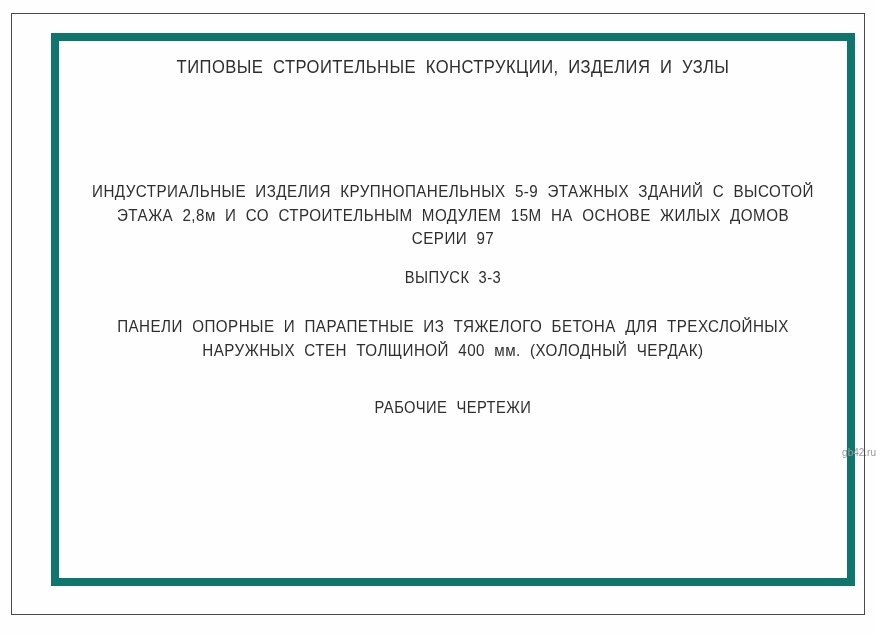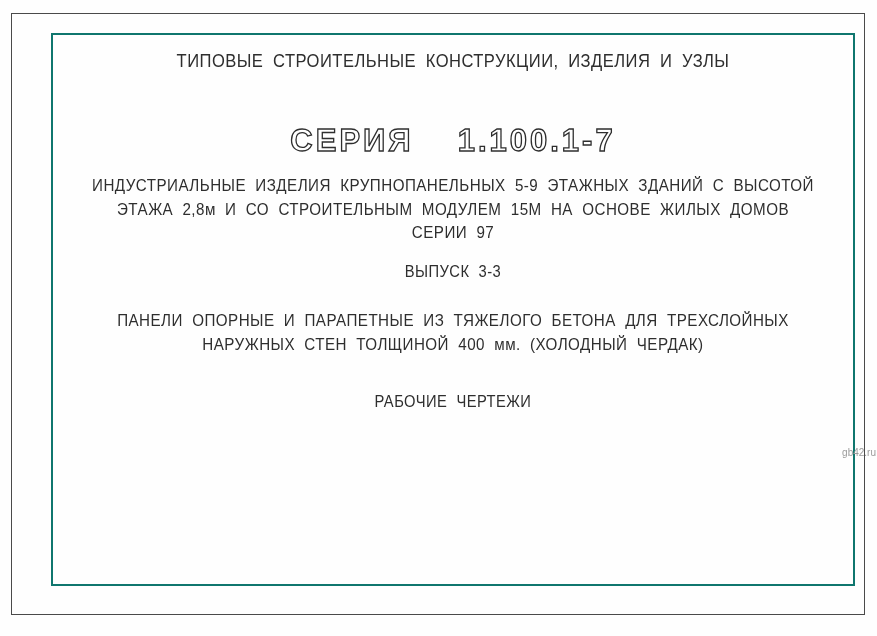--- a/index.html
+++ b/index.html
@@ -26,21 +26,21 @@
     border: 1px solid #4a4a4a;
     box-sizing: border-box;
   }
   
   .inner-frame {
     position: absolute;
     left: 39px;
     top: 19px;
     right: 9px;
     bottom: 28px;
-    border: 2px solid #0f766e;
+    border: 8px solid #0f766e;
     box-sizing: border-box;
   }
   .textblock {
     position: absolute;
     left: 0;
     right: 0;
     text-align: center;
     white-space: nowrap;
   }
   .drafting {
@@ -103,23 +103,20 @@
 </head>
 <body>
 
 <div class="page">
 
   <div class="outer-frame">
     <div class="inner-frame">
 
       <div class="textblock drafting header-line">ТИПОВЫЕ СТРОИТЕЛЬНЫЕ КОНСТРУКЦИИ, ИЗДЕЛИЯ И УЗЛЫ</div>
 
-      <div class="textblock series-line">
-        <span>СЕРИЯ</span><span class="series-gap"></span><span>1.100.1-7</span>
-      </div>
 
       <div class="textblock drafting desc-block">
         <div>ИНДУСТРИАЛЬНЫЕ ИЗДЕЛИЯ КРУПНОПАНЕЛЬНЫХ 5-9 ЭТАЖНЫХ ЗДАНИЙ С ВЫСОТОЙ</div>
         <div>ЭТАЖА 2,8м И СО СТРОИТЕЛЬНЫМ МОДУЛЕМ 15М НА ОСНОВЕ ЖИЛЫХ ДОМОВ</div>
         <div>СЕРИИ 97</div>
       </div>
 
       <div class="textblock drafting issue-line">ВЫПУСК 3-3</div>
 
       <div class="textblock drafting subject-block">

